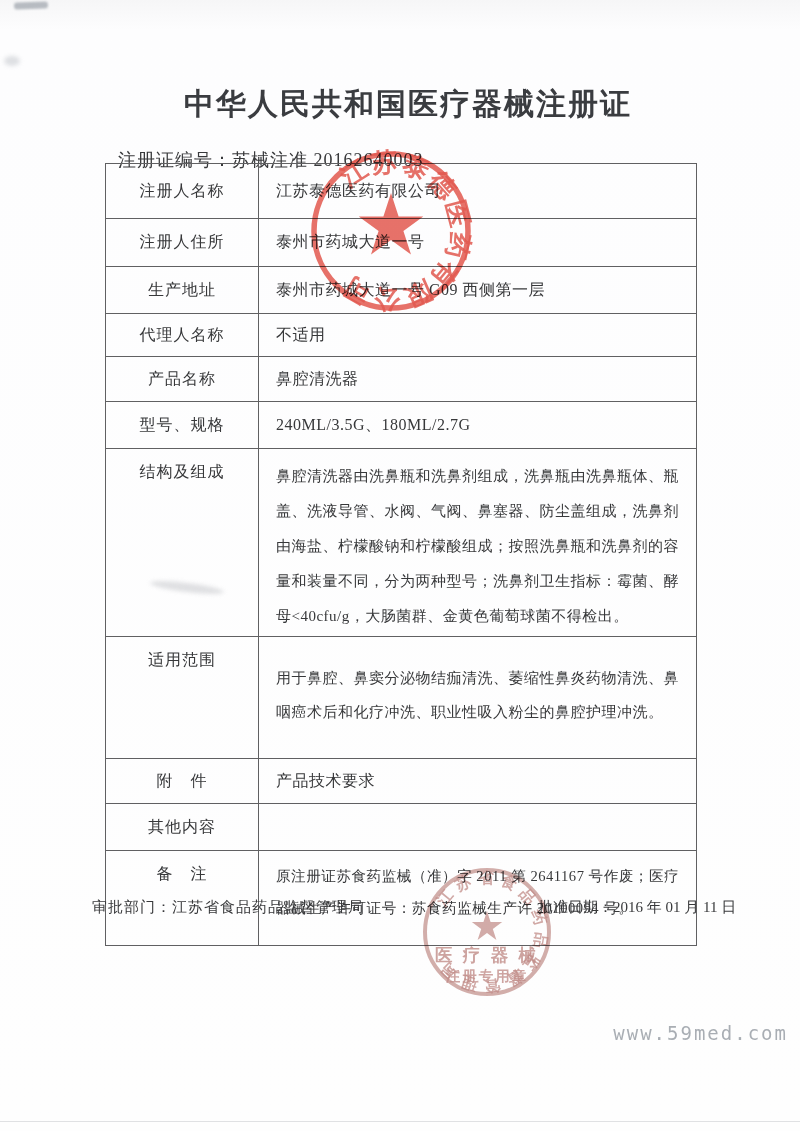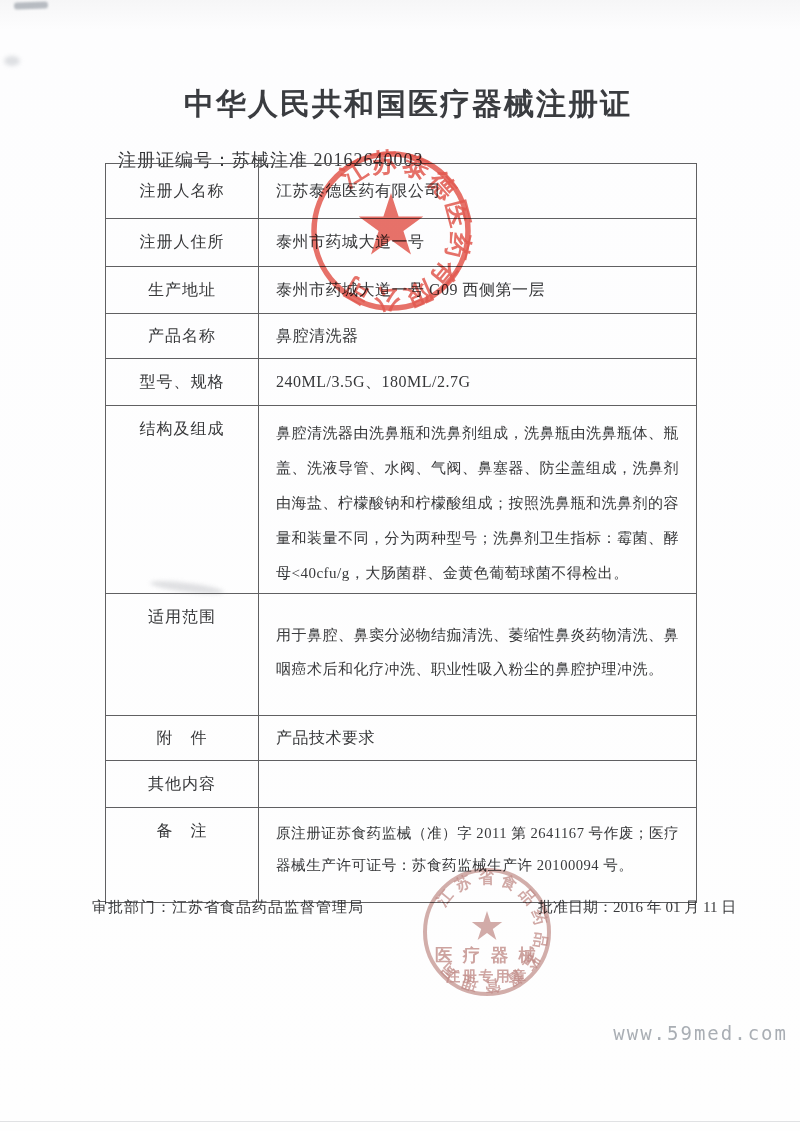--- a/index.html
+++ b/index.html
@@ -76,20 +76,24 @@
       <td class="val">江苏泰德医药有限公司</td>
     </tr>
     <tr class="r1">
       <td class="lbl">注册人住所</td>
       <td class="val">泰州市药城大道一号</td>
     </tr>
     <tr class="r2">
       <td class="lbl">生产地址</td>
       <td class="val">泰州市药城大道一号 G09 西侧第一层</td>
     </tr>
+    <tr class="r3">
+      <td class="lbl">代理人名称</td>
+      <td class="val">不适用</td>
+    </tr>
     <tr class="r5">
       <td class="lbl">产品名称</td>
       <td class="val">鼻腔清洗器</td>
     </tr>
     <tr class="r6">
       <td class="lbl">型号、规格</td>
       <td class="val">240ML/3.5G、180ML/2.7G</td>
     </tr>
     <tr class="r7 top">
       <td class="lbl">结构及组成</td>

